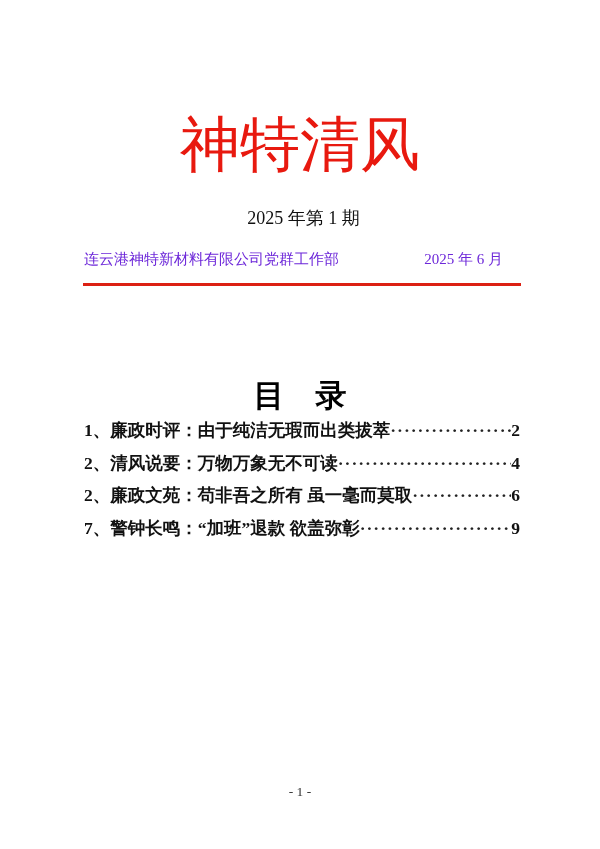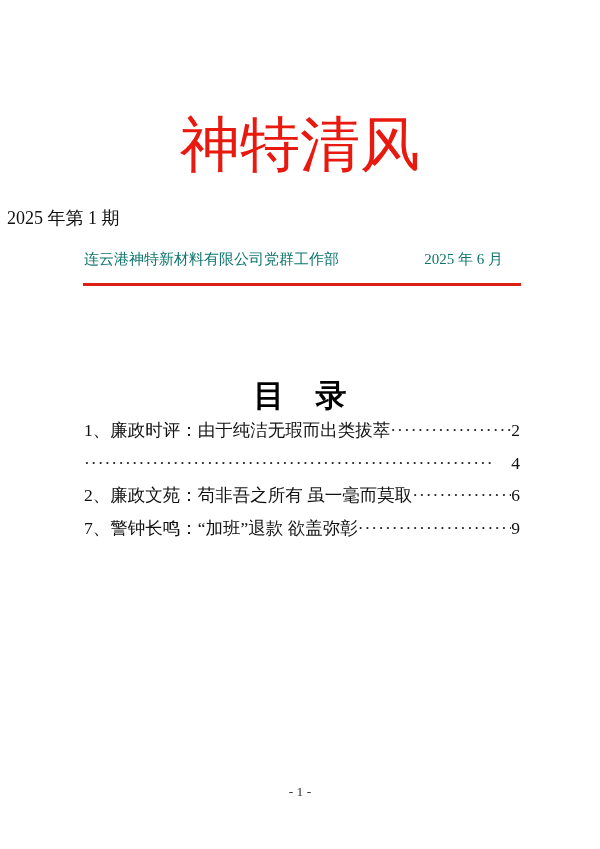--- a/index.html
+++ b/index.html
@@ -16,30 +16,30 @@
     position:absolute;top:101px;left:0;right:0;
     text-align:center;
     font-size:60px;line-height:88px;
     font-weight:400;
     color:#e8190f;
     letter-spacing:0px;
     white-space:nowrap;
   }
   .issue-line{
     position:absolute;top:206px;left:0;right:0;
-    text-align:left;
+    text-align:center;
     font-size:18px;line-height:24px;
     color:#111111;
     padding-left:7px;
   }
   .pub-row{
     position:absolute;top:249px;left:84px;width:437px;
     display:flex;justify-content:space-between;align-items:baseline;
     font-size:15px;line-height:20px;
-    color:#0f766e;
+    color:#6d28d9;
   }
   .pub-row .date{padding-right:18px;}
   .rule{
     position:absolute;top:283px;left:83px;width:438px;height:3px;
     background:#dc2013;
   }
   .toc-heading{
     position:absolute;top:351px;left:0;right:0;
     text-align:center;
     font-size:31px;line-height:42px;
@@ -50,20 +50,21 @@
   }
   .toc{
     position:absolute;top:414px;left:84px;width:436px;
     font-size:17.5px;
     color:#111111;
   }
   .toc-item{
     display:flex;align-items:baseline;
     height:32.5px;line-height:32.5px;
     white-space:nowrap;
+    font-weight:bold;
   }
   .toc-label{flex:0 0 auto;}
   .toc-leader{
     flex:1 1 auto;
     overflow:hidden;
     white-space:nowrap;
     letter-spacing:1px;
     color:#222222;
   }
   .toc-page{flex:0 0 auto;}
@@ -94,20 +95,21 @@
 
   <div class="toc">
 
     <div class="toc-item">
       <span class="toc-label">1、廉政时评：由于纯洁无瑕而出类拔萃</span>
       <span class="toc-leader">····························································</span>
       <span class="toc-page">2</span>
     </div>
 
     <div class="toc-item">
+      <span class="toc-label">2、清风说要：万物万象无不可读</span>
       <span class="toc-leader">····························································</span>
       <span class="toc-page">4</span>
     </div>
 
     <div class="toc-item">
       <span class="toc-label">2、廉政文苑：苟非吾之所有 虽一毫而莫取</span>
       <span class="toc-leader">····························································</span>
       <span class="toc-page">6</span>
     </div>
 

